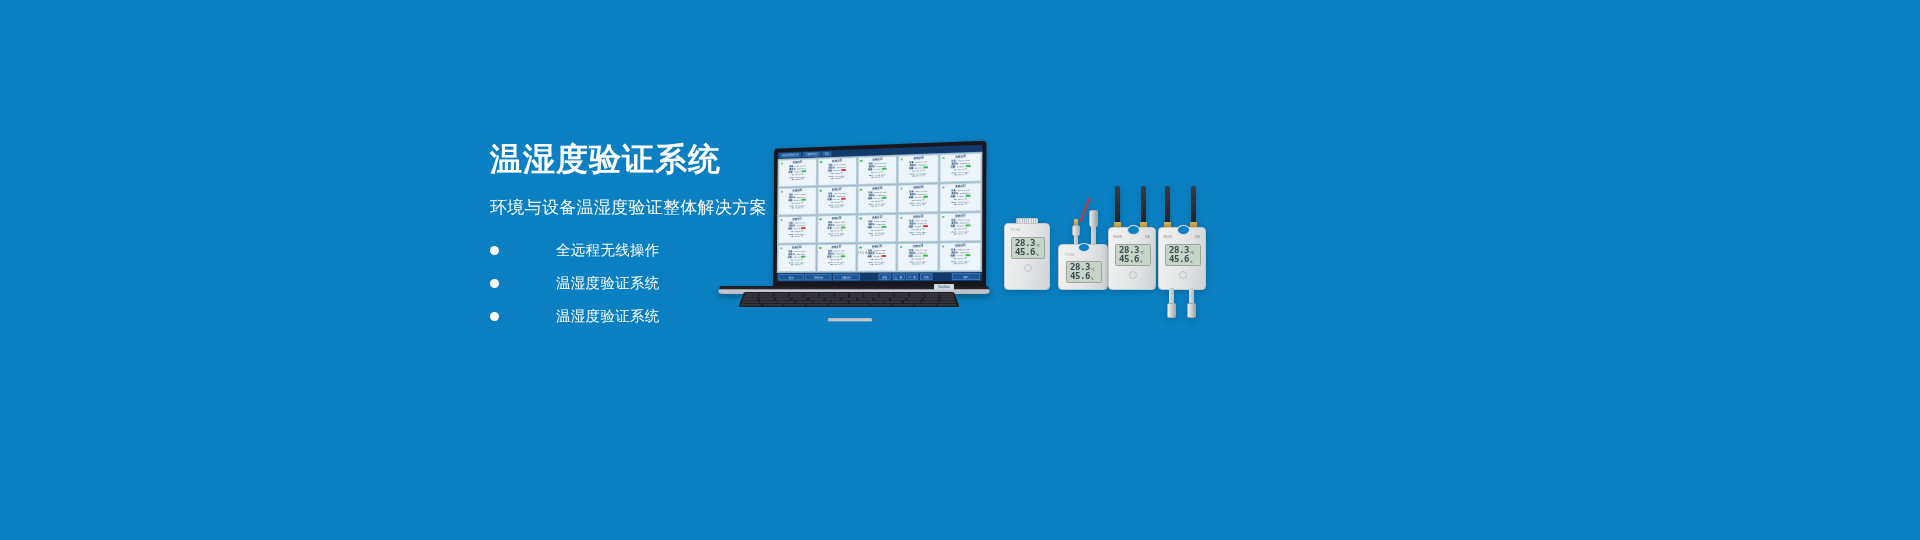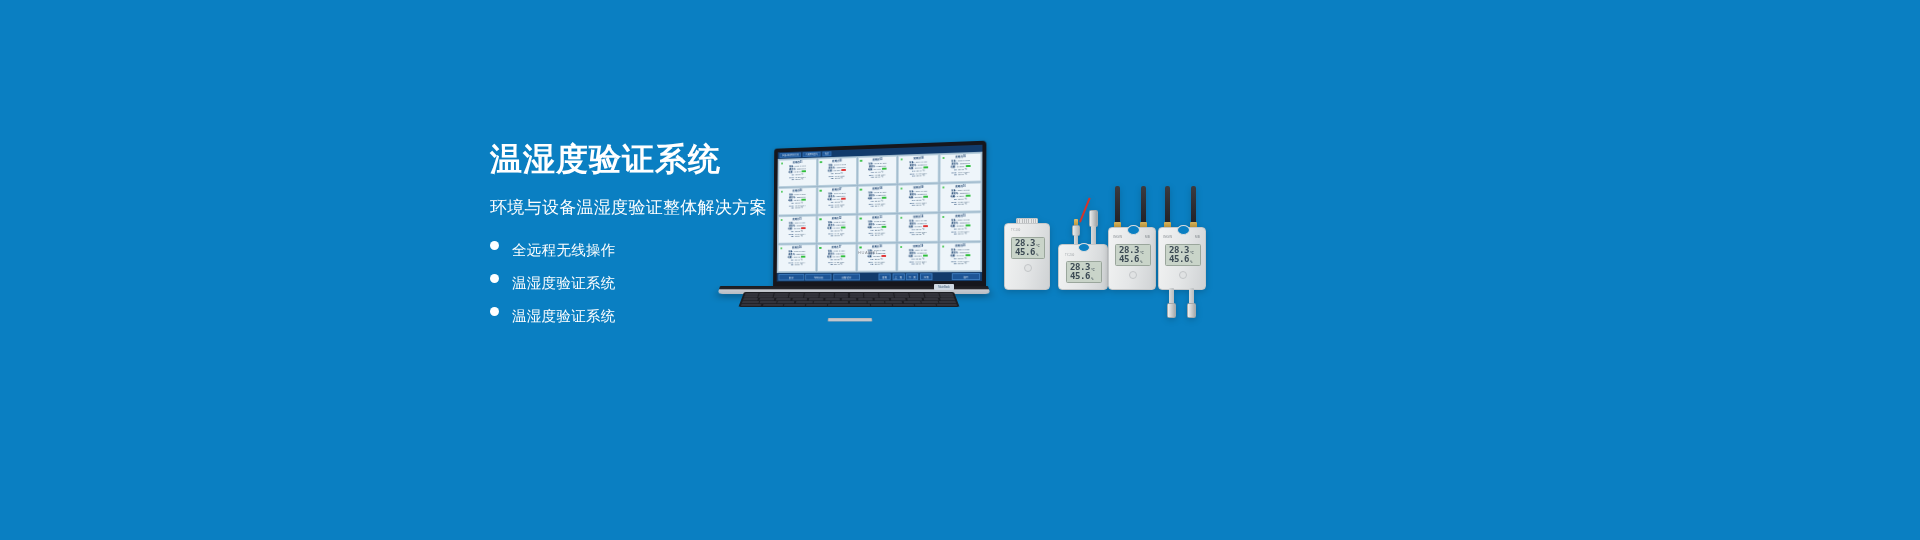--- a/index.html
+++ b/index.html
@@ -34,22 +34,24 @@
     color: #ffffff;
     letter-spacing: 0.3px;
     white-space: nowrap;
   }
   #feature-list {
     margin-top: 22px;
     list-style: none;
   }
   .feature-item {
     display: flex;
+    align-items: center;
     margin-bottom: 14px;
     white-space: nowrap;
+    gap: 44px;
   }
   .feature-bullet {
     width: 9px; height: 9px;
     border-radius: 50%;
     background: #ffffff;
     margin-right: 13px;
     flex: 0 0 auto;
   }
   .feature-label {
     font-size: 14.5px;

